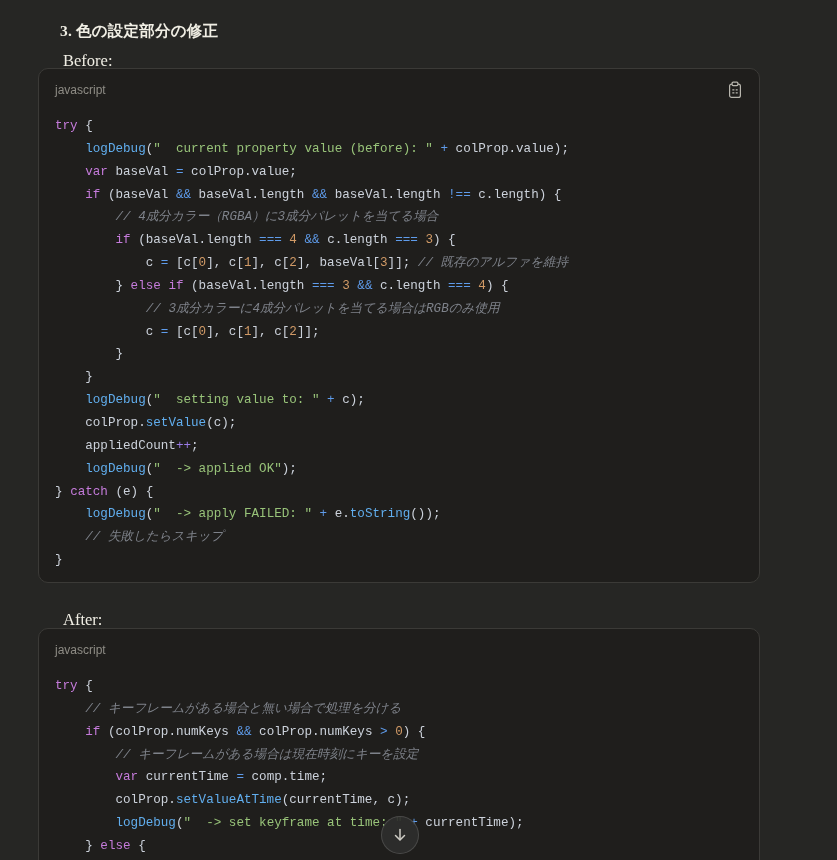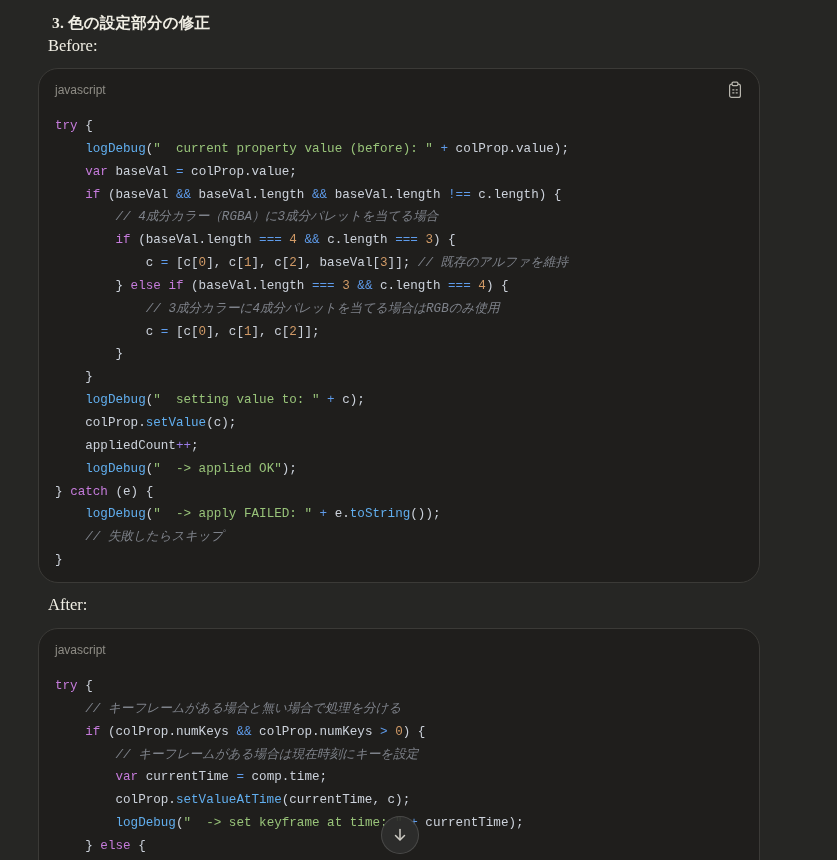--- a/index.html
+++ b/index.html
@@ -4,29 +4,29 @@
 <style>
   :root{
     --page_bg:#262624; --code_bg:#1f1e1c; --code_border:#3b3a37;
     --heading_text:#f0eee4; --label_text:#8e8c85; --icon:#b8b6ae;
     --keyword:#c57bdb; --function:#61aeee; --string:#98c379; --number:#d19a66;
     --comment:#7e828a; --operator:#5f9ceb; --operator2:#9b7ce8; --plain:#ccd2db;
   }
   html,body{margin:0;padding:0;background:var(--page_bg);}
   .screen{position:relative;width:837px;height:860px;background:var(--page_bg);overflow:hidden;
           font-family:"Liberation Serif", serif;}
-  .section-heading{position:absolute;left:48px;top:9px;margin:4px;
+  .section-heading{position:absolute;left:48px;top:9px;margin:12px;
           font-family:"Liberation Serif", serif;font-size:15.5px;font-weight:bold;
           color:var(--heading_text);letter-spacing:.2px;}
-  .phase-label{position:absolute;left:48px;margin:0;
+  .phase-label{position:absolute;left:48px;margin:15px;
           font-family:"Liberation Serif", serif;font-size:16.5px;color:var(--heading_text);}
   .phase-label.before{top:36px;}
   .phase-label.after{top:595px;}
   .code-block{position:absolute;left:38px;width:722px;box-sizing:border-box;
-          background:var(--code_bg);border:1px solid var(--code_border);border-radius:20px;
+          background:var(--code_bg);border:1px solid var(--code_border);border-radius:10px;
           padding:12px 16px 10px;}
   .code-block.block-1{top:68px;}
   .code-block.block-2{top:628px;padding-bottom:26px;}
   .code-header{display:flex;align-items:center;justify-content:space-between;height:18px;}
   .code-language{font-family:"Liberation Sans", sans-serif;font-size:12px;color:var(--label_text);}
   .copy-button{background:none;border:none;padding:0;margin:0;cursor:pointer;height:18px;
           display:flex;align-items:center;color:var(--icon);}
   .code-body{margin:16px 0 0;font-family:Liberation Mono, monospace;
           font-size:12.6px;line-height:22.85px;white-space:pre;color:var(--plain);}
   .code-line{height:22.85px;}

